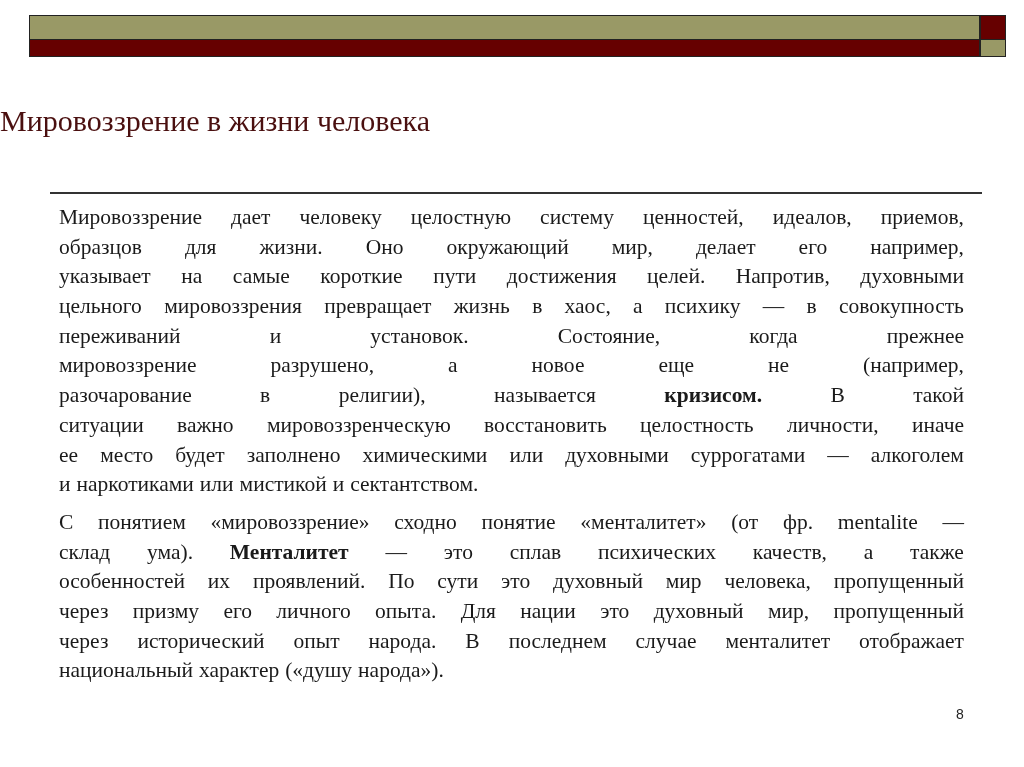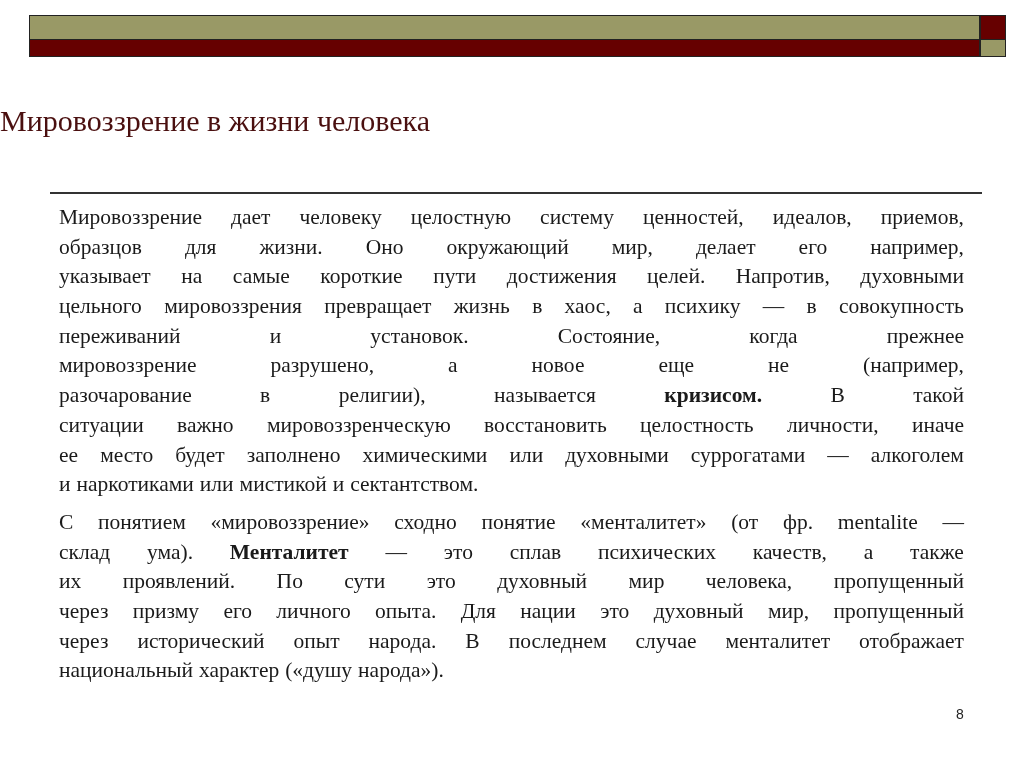--- a/index.html
+++ b/index.html
@@ -160,20 +160,21 @@
         <span><b>Менталитет</b></span>
         <span><span>—</span></span>
         <span><span>это</span></span>
         <span><span>сплав</span></span>
         <span><span>психических</span></span>
         <span><span>качеств,</span></span>
         <span><span>а</span></span>
         <span><span>также</span></span>
       </div>
       <div class="jline">
+        <span><span>особенностей</span></span>
         <span><span>их</span></span>
         <span><span>проявлений.</span></span>
         <span><span>По</span></span>
         <span><span>сути</span></span>
         <span><span>это</span></span>
         <span><span>духовный</span></span>
         <span><span>мир</span></span>
         <span><span>человека,</span></span>
         <span><span>пропущенный</span></span>
       </div>

